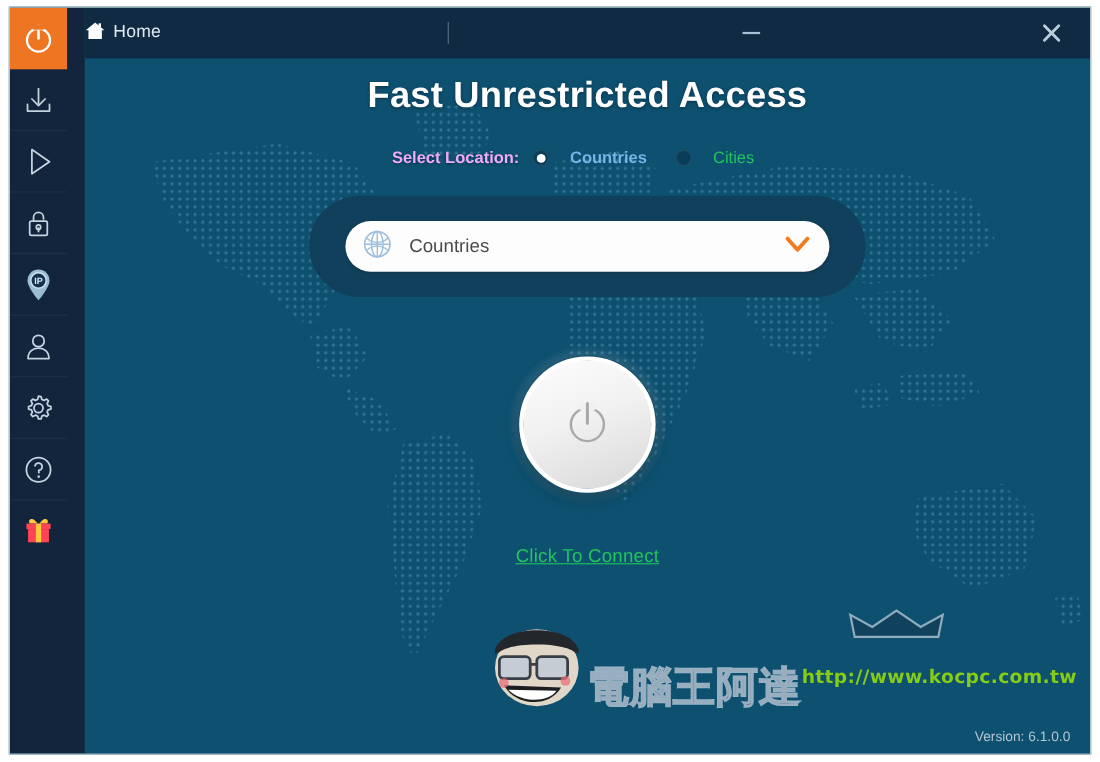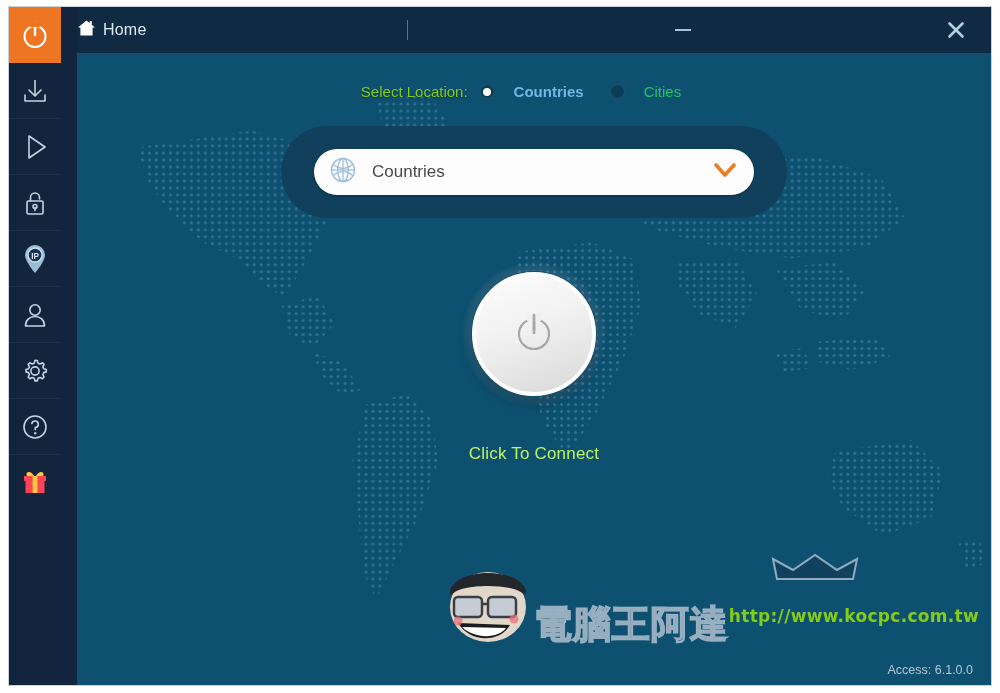--- a/index.html
+++ b/index.html
@@ -140,22 +140,22 @@
 
   
   #location-row {
     margin-top: 30px;
     display: flex;
     align-items: center;
     gap: 0;
     font-size: 15px;
   }
   #select-location-label {
-    color: #84cc16;
-    font-weight: 400;
+    color: #f0abfc;
+    font-weight: 700;
     margin-right: 12px;
     text-shadow: 0 1px 2px rgba(0,0,0,.4);
   }
   .radio-opt {
     display: flex;
     align-items: center;
     gap: 19px;
     margin-right: 26px;
     cursor: default;
   }
@@ -232,23 +232,24 @@
     align-items: center;
     justify-content: center;
     cursor: default;
   }
   #power-glyph { display: block; }
 
   
   #click-to-connect {
     margin-top: 48px;
     font-size: 17px;
-    color: #bef264;
+    color: #22c55e;
     letter-spacing: .2px;
     cursor: default;
+    text-decoration: underline;
   }
 
   
   #version-text {
     position: absolute;
     right: 18px;
     bottom: 8px;
     font-size: 12.5px;
     color: #b4c6d4;
     z-index: 12;
@@ -445,20 +446,21 @@
             <path d="M884 492 L904 486 L910 512 L890 518 Z"></path>
           </g>
         </mask>
       </defs>
       <rect width="916" height="634" fill="url(#dots)" mask="url(#continents)"></rect>
     </svg>
 
     <div id="content">
 
 
+      <div id="headline">Fast Unrestricted Access</div>
 
       <div id="location-row">
         <span id="select-location-label">Select Location:</span>
 
         <div class="radio-opt checked">
           <span class="radio-dot"></span>
           <span class="radio-label">Countries</span>
         </div>
 
         <div class="radio-opt">
@@ -520,16 +522,16 @@
       </svg>
       <div id="wm-text-block">
         <div id="wm-title">電腦王阿達</div>
         <div id="wm-url">http://www.kocpc.com.tw</div>
       </div>
       <svg id="wm-crown" width="88" height="30" viewBox="0 0 88 30">
         <path d="M6 26 L2 6 L22 17 L44 2 L66 17 L86 6 L82 26 Z" fill="rgba(20,48,72,.45)" stroke="rgba(200,215,228,.7)" stroke-width="2"></path>
       </svg>
     </div>
 
-    <div id="version-text">Access: 6.1.0.0</div>
+    <div id="version-text">Version: 6.1.0.0</div>
 
   </div>
 </div>
 
 </body></html>

